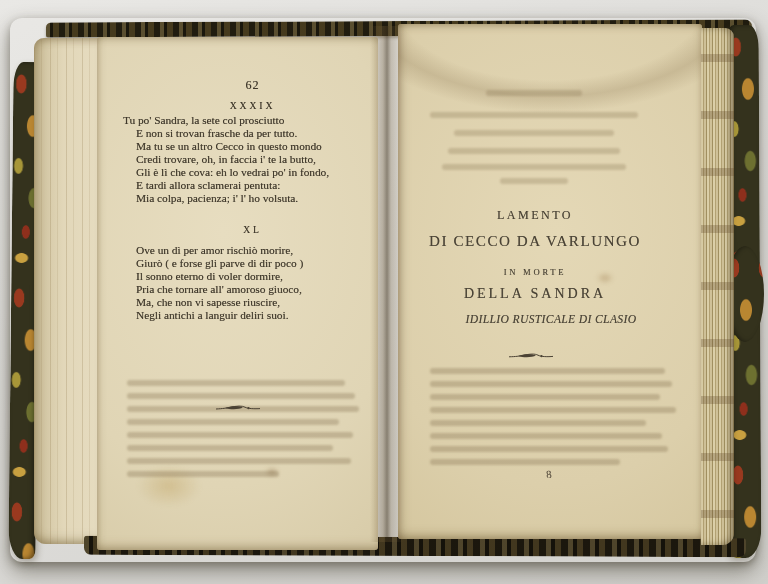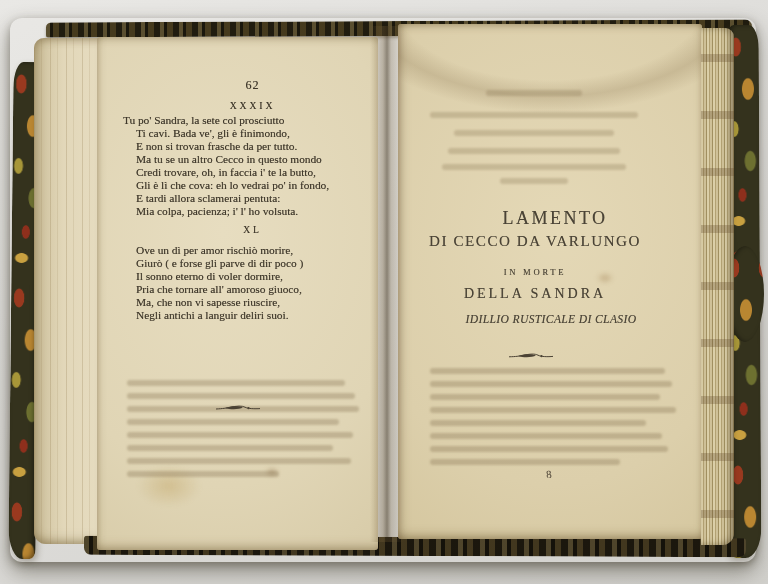--- a/index.html
+++ b/index.html
@@ -69,21 +69,21 @@
   .sec-heading{left:0;width:100%;text-align:center;transform:translateX(15px);
     font-size:9.5px;letter-spacing:3px;}
   .h1{top:64px;} .h2{top:188px;}
   .stanza{left:39px;width:236px;font-size:11.3px;line-height:13px;white-space:nowrap;}
   .st1{top:77px;} .st2{top:207px;}
   .stanza .ln{position:static;display:block;}
   .stanza .ln-first{margin-left:-13px;}
   
   .title-block{left:2px;top:0;width:270px;height:100%;}
   .t{left:0;width:270px;text-align:center;color:#4a4336;text-shadow:.2px .2px .4px rgba(74,67,54,.5);}
-  .t1{top:184px;font-size:18px;letter-spacing:2.5px;padding-left:20px;}
+  .t1{top:184px;font-size:12px;letter-spacing:2.5px;}
   .t2{top:209px;font-size:15px;letter-spacing:1.6px;}
   .t3{top:243px;font-size:8.5px;letter-spacing:2.8px;}
   .t4{top:262px;font-size:14px;letter-spacing:3px;}
   .t5{top:289px;font-size:11.5px;font-style:italic;letter-spacing:.4px;padding-left:16px;}
   .signature{left:148px;top:444px;font-size:11px;transform:rotate(-6deg);color:#4a4133;}
   .orn-left{left:118px;top:367px;}
   .orn-right{left:110px;top:328px;}
   
   .bl{height:6px;border-radius:3px;background:rgba(122,104,70,.30);filter:blur(1.3px);}
   .bl.center{background:rgba(122,104,70,.26);}
@@ -119,21 +119,20 @@
     <div class="bl" style="left:30px;top:395px;width:226px;"></div>
     <div class="bl" style="left:30px;top:408px;width:206px;"></div>
     <div class="bl" style="left:30px;top:421px;width:224px;"></div>
     <div class="bl" style="left:30px;top:434px;width:152px;"></div>
 
     <div class="pageno ink">62</div>
 
     <div class="sec-heading h1 ink">XXXIX</div>
     <div class="stanza st1 ink">
       <span class="ln ln-first">Tu po' Sandra, la sete col prosciutto</span>
-      <span class="ln">Ti cavi. Bada ve', gli è finimondo,</span>
       <span class="ln">E non si trovan frasche da per tutto.</span>
       <span class="ln">Ma tu se un altro Cecco in questo mondo</span>
       <span class="ln">Credi trovare, oh, in faccia i' te la butto,</span>
       <span class="ln">Gli è lì che cova: eh lo vedrai po' in fondo,</span>
       <span class="ln">E tardi allora sclamerai pentuta:</span>
       <span class="ln">Mia colpa, pacienza; i' l' ho volsuta.</span>
     </div>
 
     <div class="sec-heading h2 ink">XL</div>
     <div class="stanza st2 ink">

